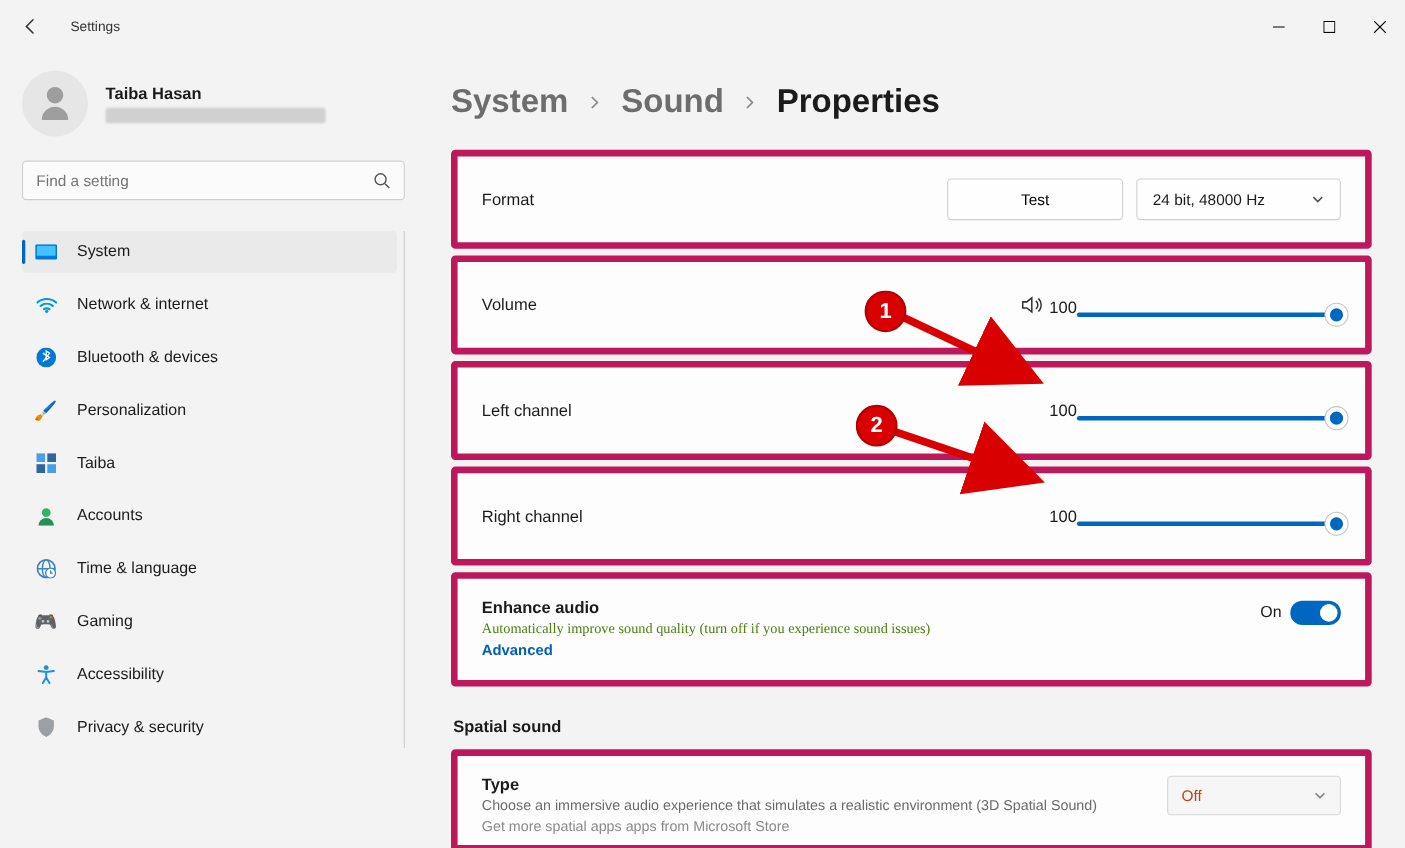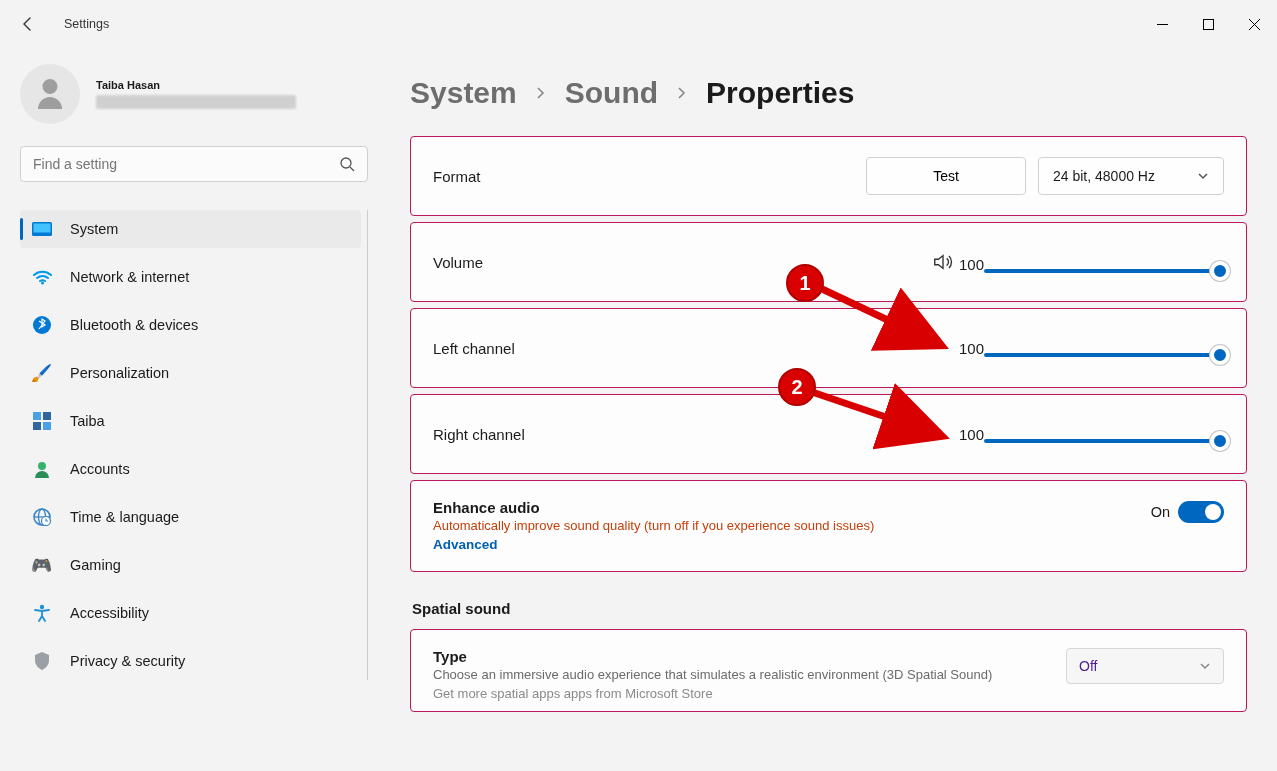--- a/index.html
+++ b/index.html
@@ -39,21 +39,21 @@
     padding: 16px 12px 0 20px;
     overflow-y:auto;
   }
   .profile { display:flex; align-items:center; gap:16px; margin-bottom:22px; }
   .avatar {
     width:60px;height:60px;border-radius:50%;
     background:#e6e6e6;
     display:flex;align-items:center;justify-content:center;
   }
   .avatar svg { width:36px;height:36px;fill:#9e9e9e;}
-  .profile-name { font-size:11px; font-weight:600; }
+  .profile-name { font-size:15px; font-weight:600; }
   .profile-email {
     width:200px;height:14px;
     margin-top:4px;
     background:#d0d0d0;
     border-radius:2px;
     filter:blur(1px);
   }
   .search {
     display:flex; align-items:center;
     border:1px solid #cfcfcf; border-radius:4px;
@@ -86,21 +86,21 @@
   }
   .breadcrumb {
     display:flex; align-items:center; gap:18px;
     margin-bottom:26px;
   }
   .bc-link { font-size:30px; font-weight:600; color:#6d6d6d; cursor:pointer; }
   .bc-sep { font-size:18px; color:#888; }
   .bc-current { font-size:30px; font-weight:600; color:#1b1b1b; }
   .card {
     background:#fdfdfd;
-    border:1px solid #be185d;
+    border:6px solid #be185d;
     border-radius:4px;
     padding:0 22px;
     margin-bottom:6px;
   }
   .row {
     display:flex; align-items:center; min-height:78px;
   }
   .row-label { font-size:15px; flex:0 0 auto; }
   .row-spacer { flex:1; }
   .test-btn {
@@ -124,21 +124,21 @@
     position:absolute; right:-6px; top:-8px;
     width:20px; height:20px; border-radius:50%;
     background:#0067c0; border:4px solid #fff;
     box-shadow:0 0 0 1px #c5c5c5;
   }
   .speaker-icon { width:22px;height:22px; }
   .enhance-card { padding:18px 22px; }
   .enhance-row { display:flex; align-items:flex-start; }
   .enhance-left { flex:1; }
   .enh-title { font-size:15px; font-weight:600; }
-  .enh-sub { font-size:13px; color:#c2410c; margin-top:2px; }
+  .enh-sub { font-size:13px; color:#4d7c0f; margin-top:2px;font-family:Liberation Serif, serif; }
   .enh-link { font-size:13.5px; color:#0060b2; font-weight:600; margin-top:4px; cursor:pointer; display:inline-block; }
   .toggle-wrap { display:flex; align-items:center; gap:8px; margin-top:2px; }
   .toggle-label { font-size:14.5px; }
   .toggle {
     width:46px; height:22px; background:#0067c0; border-radius:11px;
     position:relative; cursor:pointer;
   }
   .toggle-knob {
     position:absolute; right:3px; top:3px;
     width:16px; height:16px; background:#fff; border-radius:50%;
@@ -147,21 +147,21 @@
   .spatial-card { padding:18px 22px 10px; }
   .spatial-row { display:flex; align-items:flex-start; gap:20px; }
   .sp-left { flex:1; }
   .sp-title { font-size:15px; font-weight:600; }
   .sp-sub { font-size:13px; color:#6b6b6b; margin-top:2px; max-width:600px; }
   .sp-more { font-size:13px; color:#8a8a8a; margin-top:4px; }
   .sp-select {
     border:1px solid #d7d7d7; background:#f6f6f6;
     border-radius:4px; height:36px; width:158px;
     display:flex; align-items:center; justify-content:space-between;
-    padding:0 12px; font-size:14px; color:#4c1d95; cursor:pointer;
+    padding:0 12px; font-size:14px; color:#c2410c; cursor:pointer;
   }
   
   .anno-badge {
     position:absolute; width:38px; height:38px; border-radius:50%;
     background:#d80000; color:#fff; font-weight:700; font-size:20px;
     display:flex;align-items:center;justify-content:center;
     border:2px solid #b00000;
     z-index:50;
   }
   .anno-arrow { position:absolute; z-index:49; }

